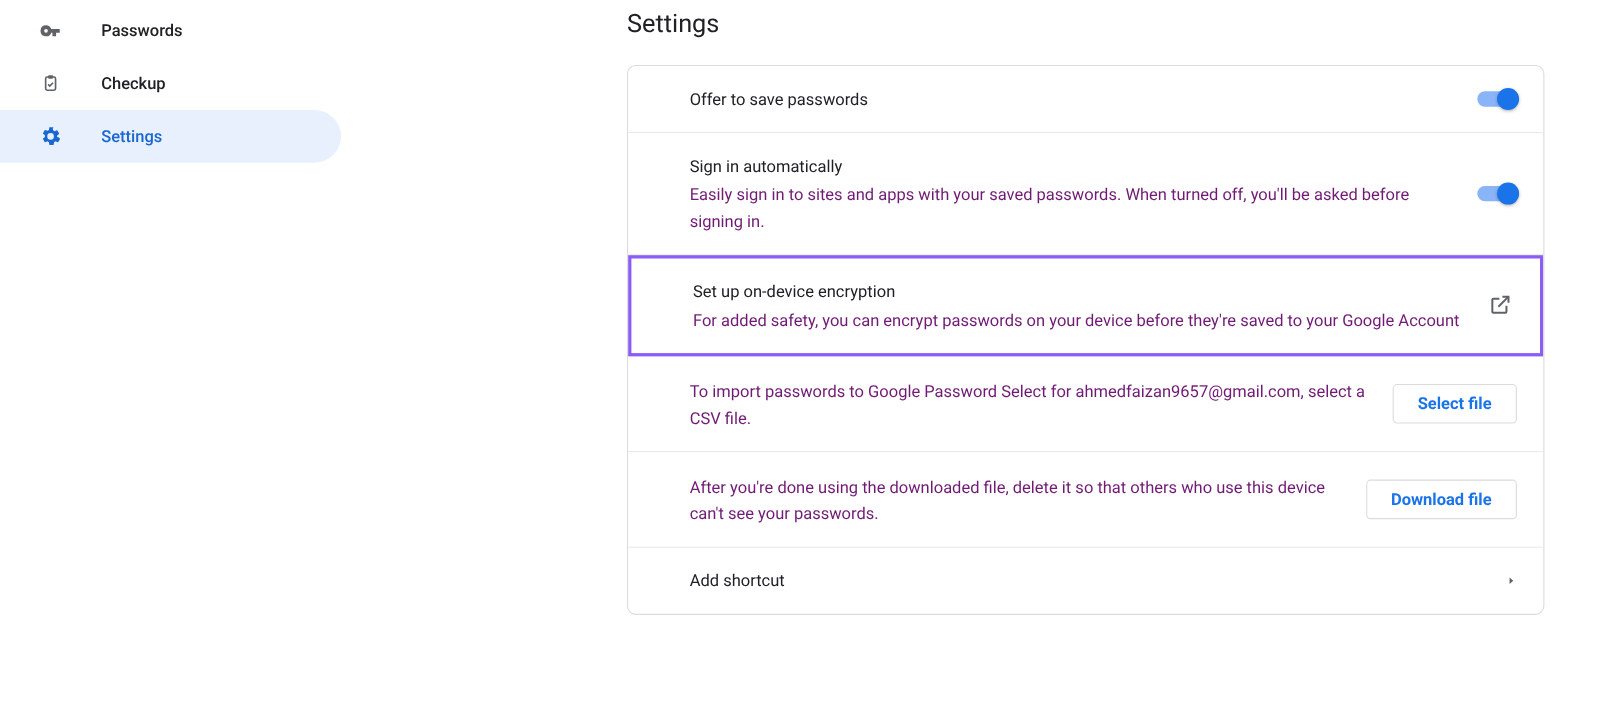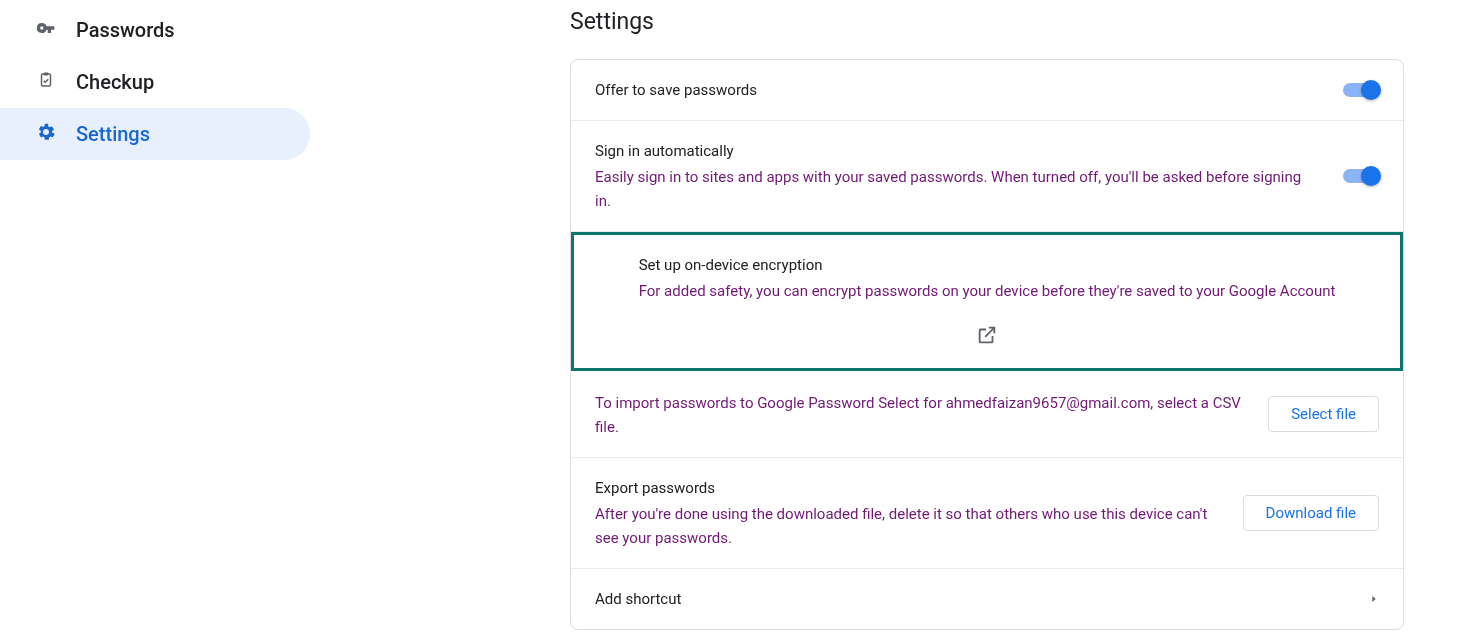--- a/index.html
+++ b/index.html
@@ -17,25 +17,26 @@
       display: flex;
       min-height: 643px;
     }
     .sidebar {
       width: 310px;
       padding-top: 4px;
       flex-shrink: 0;
     }
     .sidebar-item {
       display: flex;
+      align-items: center;
       padding: 14px 0 14px 36px;
       border-radius: 0 100px 100px 0;
       cursor: pointer;
-      gap: 20px;
-      font-size: 20px;
+      gap: 36px;
+      font-size: 15px;
       font-weight: 500;
       color: #202124;
     }
     .sidebar-item.active {
       background: #e8f0fe;
       color: #1967d2;
     }
     .sidebar-item.active .sb-icon {
       color: #1967d2;
     }
@@ -66,25 +67,25 @@
       display: flex;
       align-items: center;
       padding: 18px 24px;
       border-bottom: 1px solid #e8eaed;
       gap: 20px;
     }
     .row:last-child {
       border-bottom: none;
     }
     .row.highlighted {
-      border: 3px solid #0f766e;
-      flex-direction: column;
+      border: 3px solid #8b5cf6;
     }
     .row-text {
       flex: 1;
+      margin-left: 32px;
     }
     .row-title {
       font-size: 15px;
       color: #202124;
       line-height: 1.6;
     }
     .row-desc {
       font-size: 15px;
       color: #701a75;
       line-height: 1.6;
@@ -119,21 +120,21 @@
       display: inline-flex;
       align-items: center;
       justify-content: center;
       color: #5f6368;
     }
     .outline-btn {
       border: 1px solid #dadce0;
       background: #fff;
       color: #1a73e8;
       font-size: 15px;
-      font-weight: 400;
+      font-weight: 700;
       padding: 8px 22px;
       border-radius: 4px;
       cursor: pointer;
       font-family: inherit;
     }
     .chevron {
       color: #5f6368;
       width: 10px;
       height: 10px;
       display: inline-flex;
@@ -216,21 +217,20 @@
         <div class="row-text">
           <div class="row-desc">To import passwords to Google Password Select for ahmedfaizan9657@gmail.com, select a CSV file.</div>
         </div>
         <div class="row-action">
           <button class="outline-btn">Select file</button>
         </div>
       </div>
 
       <div class="row">
         <div class="row-text">
-          <div class="row-title">Export passwords</div>
           <div class="row-desc">After you're done using the downloaded file, delete it so that others who use this device can't see your passwords.</div>
         </div>
         <div class="row-action">
           <button class="outline-btn">Download file</button>
         </div>
       </div>
 
       <div class="row">
         <div class="row-text">
           <div class="row-title">Add shortcut</div>

